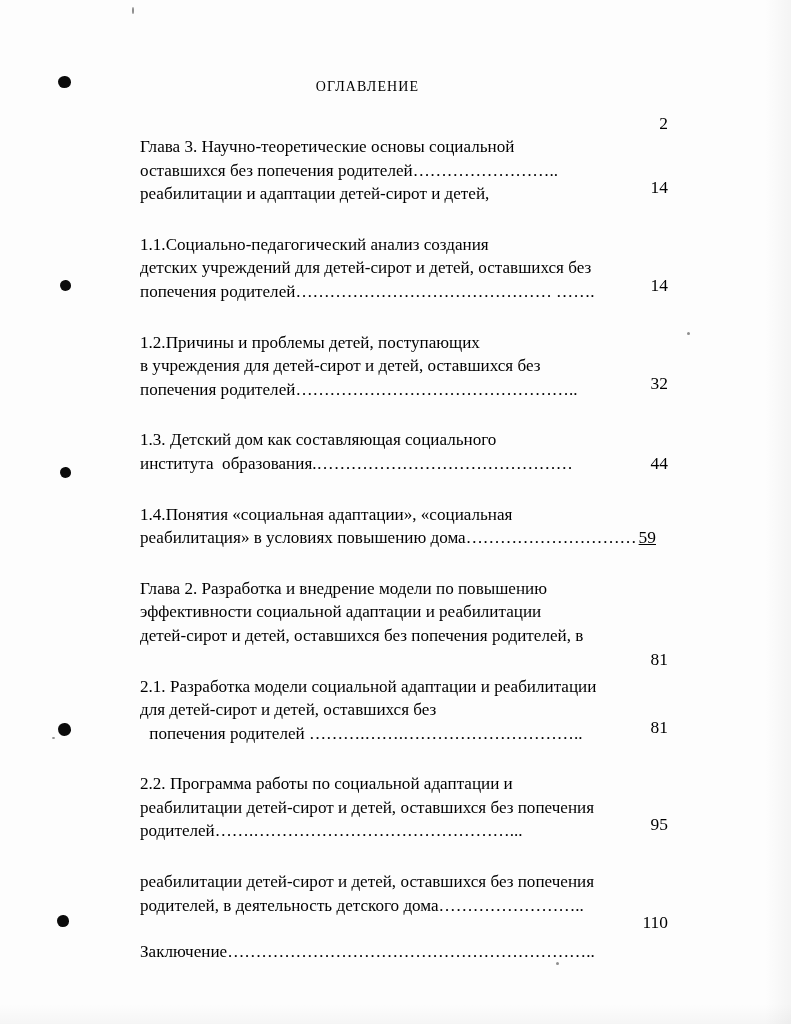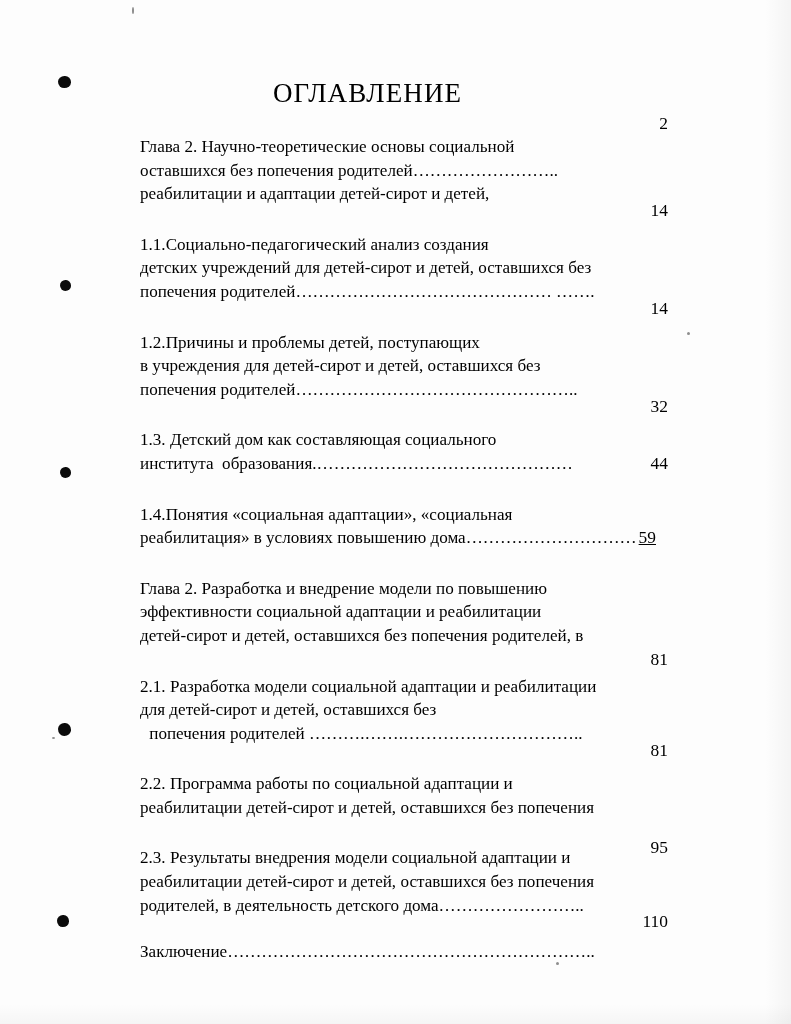--- a/index.html
+++ b/index.html
@@ -58,21 +58,21 @@
     width: 791px;
     z-index: 2;
   }
 
   .doc-title {
     position: absolute;
     left: 0;
     top: 80px;
     width: 661px;
     text-align: center;
-    font-size: 27px;
+    font-size: 14px;
     letter-spacing: 1.1px;
     line-height: 1.0;
     padding-left: 74px;   
     box-sizing: border-box;
   }
 
   .toc {
     position: absolute;
     left: 140px;
     top: 112px;
@@ -100,21 +100,21 @@
     font-size: 17.4px;
   }
 
   
   .entry.caps .line {
     letter-spacing: 0.45px;
   }
 
   
   .entry.num-l2 .pageno { top: 23.6px; }
-  .entry.num-l3 .pageno { top: 64px; }
+  .entry.num-l3 .pageno { top: 41px; }
   .entry.num-l4 .pageno { top: 70.8px; }
 
   
   .entry.tight .pageno { right: 12px; text-decoration: underline; }
 
   
   .entry.flat { margin-bottom: 15px; }
 
   
   .indent { padding-left: 5px; }
@@ -144,21 +144,21 @@
   <div id="content">
 
     <div class="doc-title">ОГЛАВЛЕНИЕ</div>
 
     <div class="toc" id="toc-list">
         <div class="entry caps gap-md">
           <div class="pageno">2</div>
         </div>
         <div class="entry gap-lg num-l3">
           <div class="lines">
-            <div class="line">Глава 2. Научно-теоретические основы социальной</div>
+            <div class="line">Глава 3. Научно-теоретические основы социальной</div>
             <div class="line">оставшихся без попечения родителей……………………..</div>
             <div class="line">реабилитации и адаптации детей-сирот и детей,</div>
           </div>
           <div class="pageno">14</div>
         </div>
         <div class="entry gap-lg num-l3">
           <div class="lines">
             <div class="line">1.1.Социально-педагогический анализ создания</div>
             <div class="line">детских учреждений для детей-сирот и детей, оставшихся без</div>
             <div class="line">попечения родителей……………………………………… …….</div>
@@ -200,26 +200,26 @@
             <div class="line">2.1. Разработка модели социальной адаптации и реабилитации</div>
             <div class="line">для детей-сирот и детей, оставшихся без</div>
             <div class="line indent"> попечения родителей ……….…….…………………………..</div>
           </div>
           <div class="pageno">81</div>
         </div>
         <div class="entry gap-lg num-l3">
           <div class="lines">
             <div class="line">2.2. Программа работы по социальной адаптации и</div>
             <div class="line">реабилитации детей-сирот и детей, оставшихся без попечения</div>
+            <div class="line">родителей…….………………………………………...</div>
           </div>
           <div class="pageno">95</div>
         </div>
         <div class="entry gap-md num-l3">
           <div class="lines">
-            <div class="line">2.3. Результаты внедрения модели социальной адаптации и</div>
             <div class="line">реабилитации детей-сирот и детей, оставшихся без попечения</div>
             <div class="line">родителей, в деятельность детского дома……………………..</div>
           </div>
           <div class="pageno">110</div>
         </div>
         <div class="entry flat gap-sm">
           <div class="lines">
             <div class="line">Заключение………………………………………………………..</div>
           </div>
         </div>

